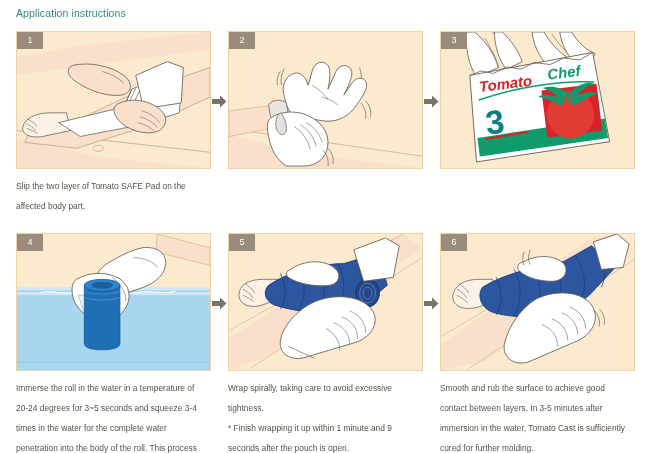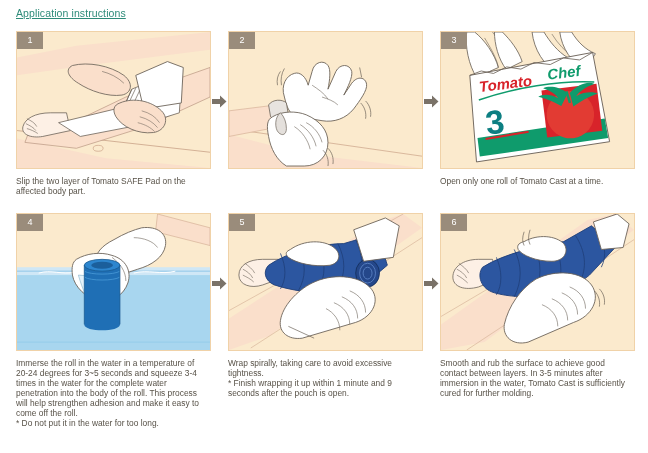--- a/index.html
+++ b/index.html
@@ -17,21 +17,20 @@
   }
 
   #page-title {
     position: absolute;
     left: 16px;
     top: 7px;
     font-size: 10.5px;
     color: #2e8b79;
     letter-spacing: .1px;
     white-space: nowrap;
-    text-decoration: underline;
   }
 
   .grid {
     position: absolute;
     left: 16px;
     top: 31px;
     width: 616px;
   }
 
   .row {
@@ -76,21 +75,21 @@
     font-size: 9px;
     line-height: 17px;
     text-align: center;
     z-index: 9;
     font-family: "Liberation Sans", sans-serif;
   }
 
   .caption {
     margin-top: 7px;
     font-size: 8.4px;
-    line-height: 10px;
+    line-height: 20px;
     color: #585248;
     width: 190px;
     white-space: pre-line;
   }
 
   .art { position: absolute; inset: 0; }
   .art svg { display: block; width: 100%; height: 100%; }
 </style>
 </head>
 <body>
@@ -221,21 +220,20 @@
               <rect x="104" y="60" width="56" height="48" fill="#d8232a"></rect>
               <circle cx="130" cy="88" r="24" fill="#e23b33"></circle>
               <path d="M130 66 C122 58 112 56 106 58 C114 62 118 66 120 70 C112 64 104 64 100 66 C110 70 116 74 122 78 Z" fill="#0f9b6c"></path>
               <path d="M132 66 C142 58 152 56 158 60 C148 62 142 66 138 70 C148 66 156 68 160 70 C150 72 142 76 134 80 Z" fill="#0f9b6c"></path>
               <path d="M129 64 L131 76" stroke="#0f9b6c" stroke-width="2.4"></path>
             </g>
           </svg>
         </div>
         <div class="badge">3</div>
       </div>
-      <div class="caption">Open only one roll of Tomato Cast at a time.</div>
     </div>
   </div>
 
   <div class="row row-2">
 
     <div class="step">
       <div class="panel">
         <div class="art">
           <svg viewBox="0 0 195 138" preserveAspectRatio="none">
             <rect x="0" y="0" width="195" height="138" fill="#fbeacd"></rect>

